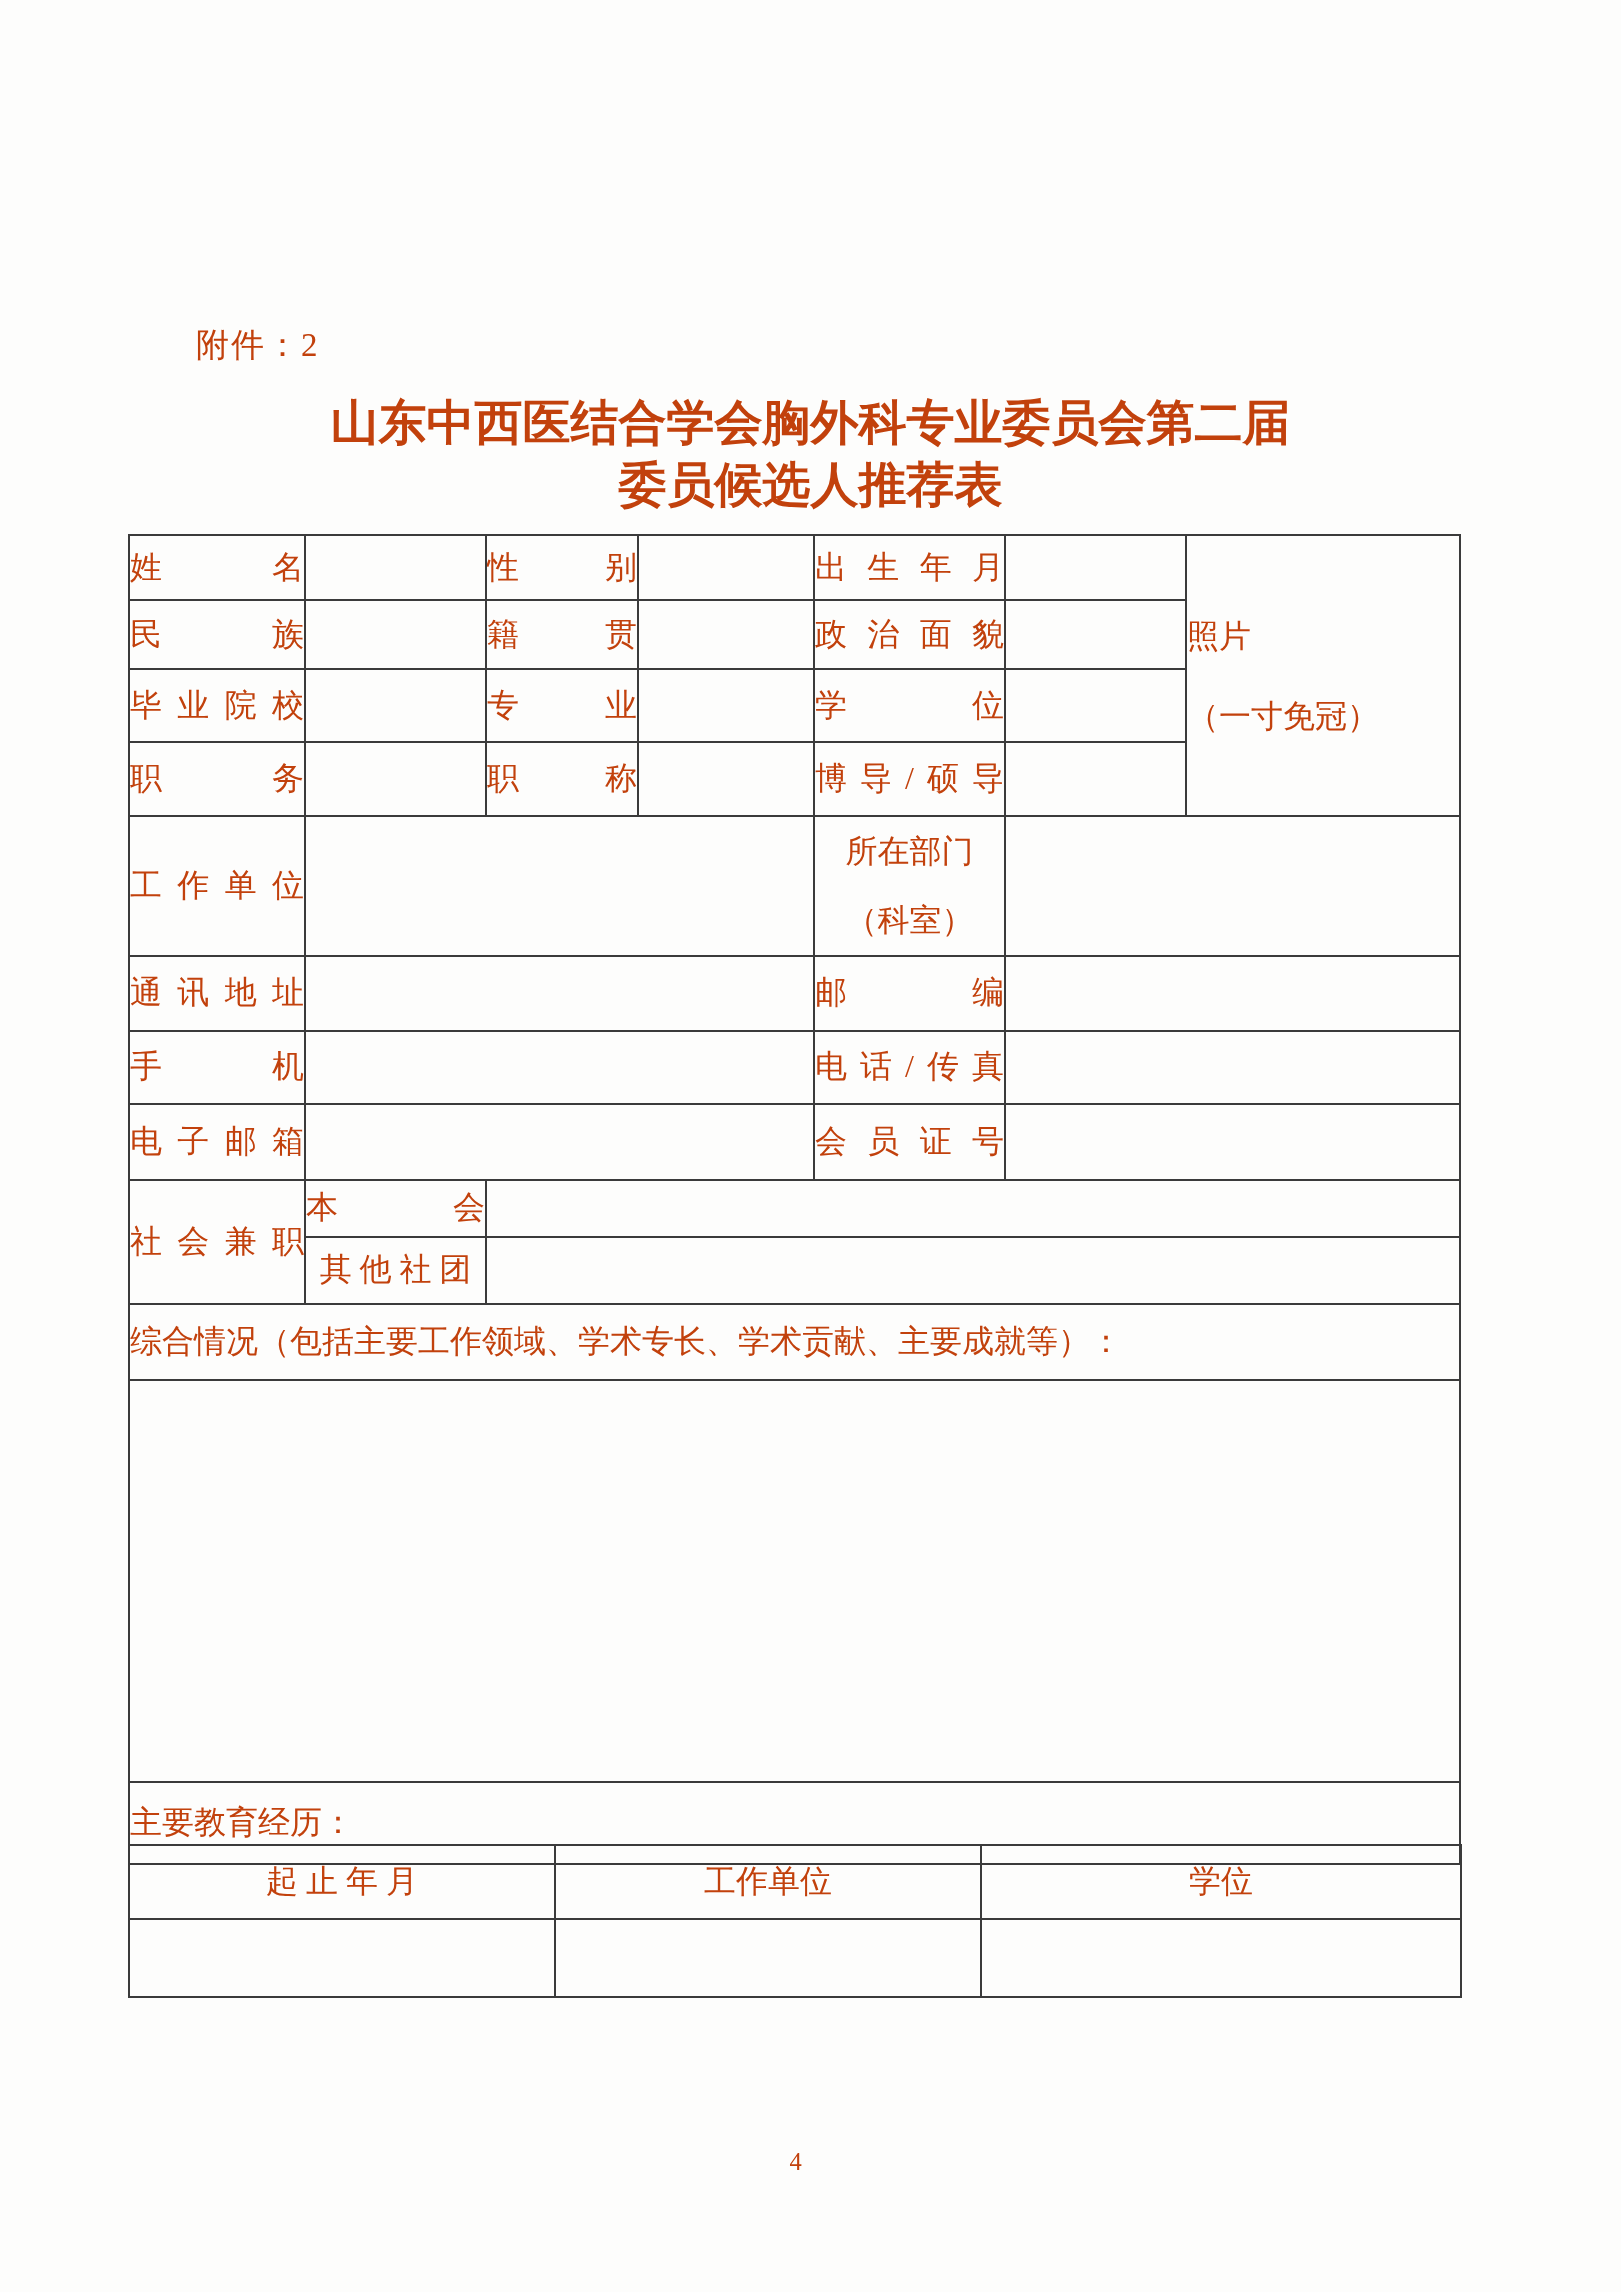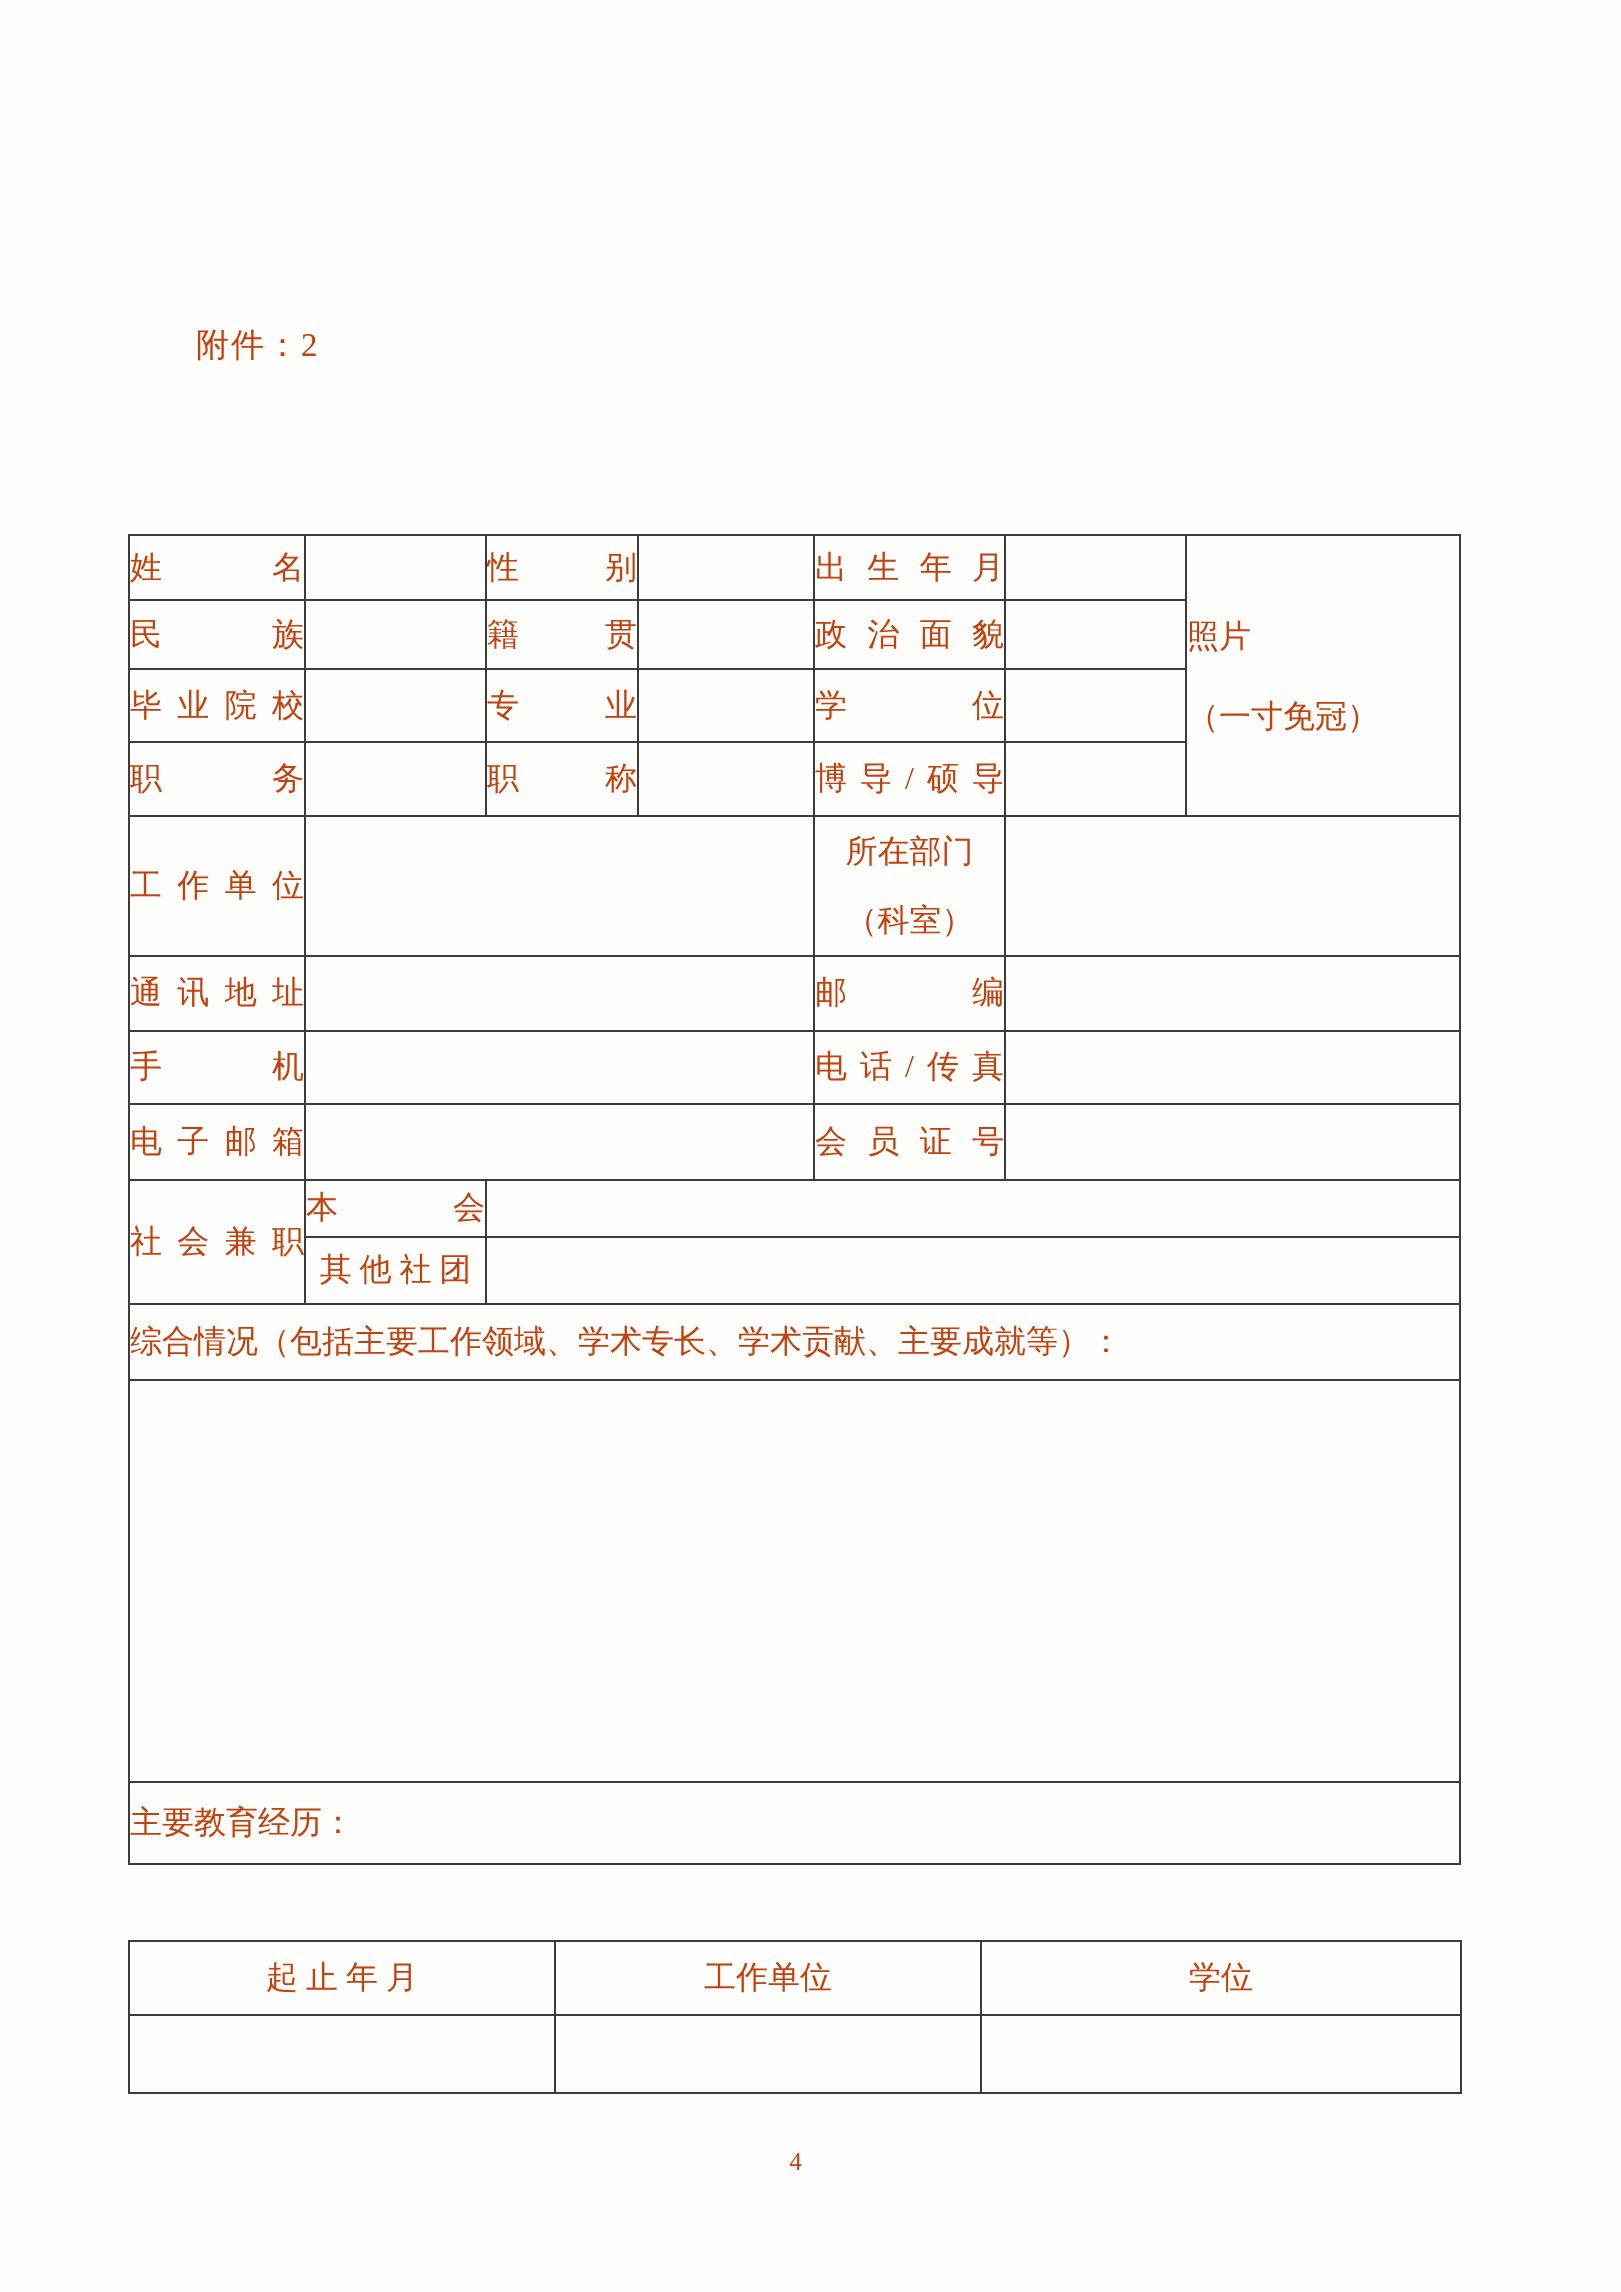--- a/index.html
+++ b/index.html
@@ -31,21 +31,21 @@
   .title-line { line-height: 62px; }
   table.frm {
     position: absolute;
     left: 128px;
     border-collapse: collapse;
     table-layout: fixed;
     width: 1333px;
     background: transparent;
   }
   #tbl-main { top: 534px; }
-  #tbl-edu  { top: 1940px; }
+  #tbl-edu  { top: 1844px; }
   table.frm td {
     border: 2px solid #3b3b3b;
     font-size: 32px;
     vertical-align: middle;
     padding: 0;
     overflow: hidden;
   }
   #tbl-main { border: 2.9px solid #353535; padding-left: 11px; }
   #tbl-edu  { border: 2.9px solid #353535; }
   .just {
@@ -69,20 +69,24 @@
     font-size: 24.5px;
   }
 </style>
 </head>
 <body>
 
 <div class="page">
 
   <div class="attachment">附件：2</div>
 
+  <div class="title-block">
+    <div class="title-line">山东中西医结合学会胸外科专业委员会第二届</div>
+    <div class="title-line">委员候选人推荐表</div>
+  </div>
 
   <table class="frm" id="tbl-main">
     <colgroup>
       <col style="width:176px">
         <col style="width:181px">
         <col style="width:152px">
       <col style="width:176px">
         <col style="width:191px">
         <col style="width:181px">
       <col style="width:274px">

